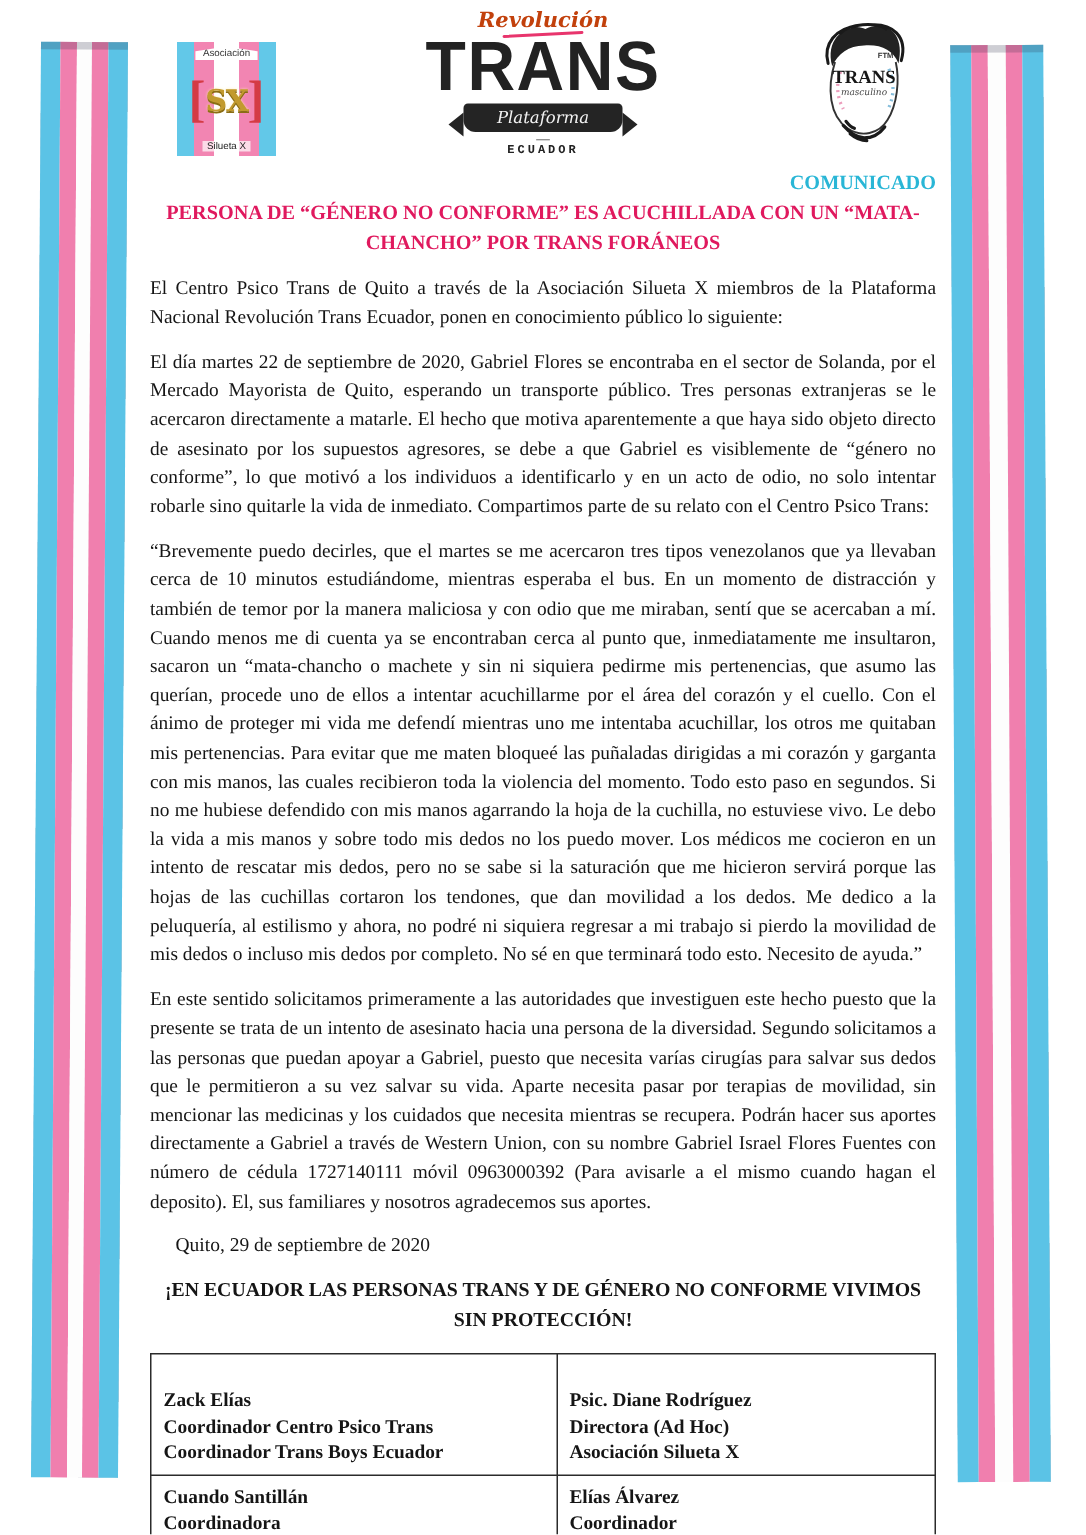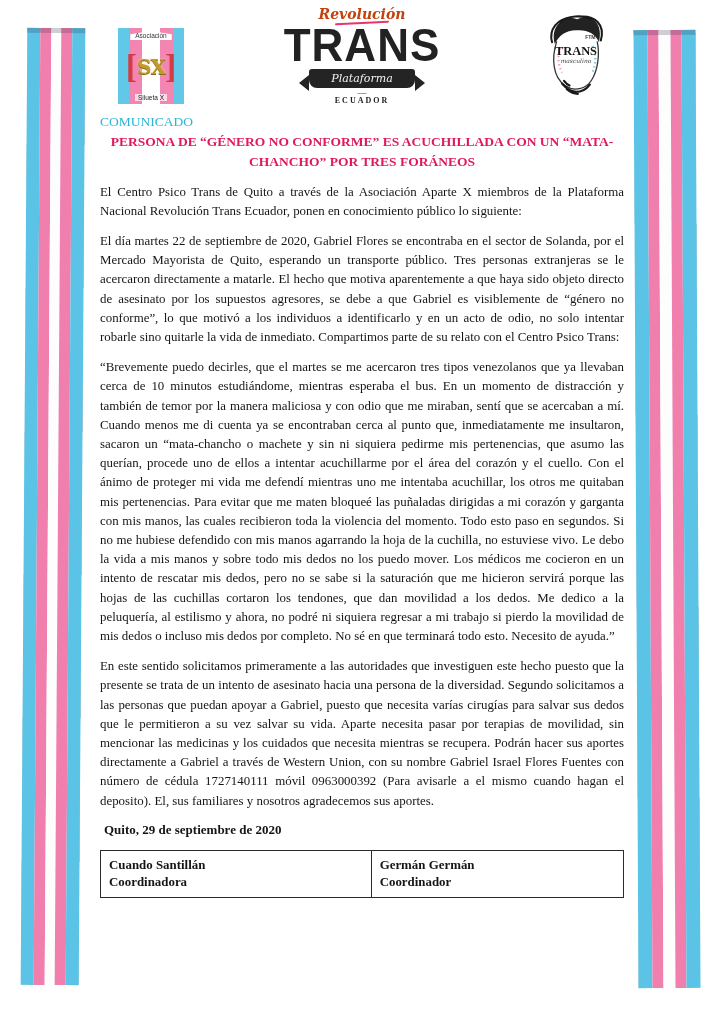--- a/index.html
+++ b/index.html
@@ -36,31 +36,31 @@
   .brand-script{color:#c2410c;font-style:italic;font-weight:bold;font-size:14px;font-family:"DejaVu Serif",serif;}
   .brand-underline{width:54px;height:2px;background:#e8356d;margin:0 auto;border-radius:2px;transform:rotate(-3deg);}
   .brand-main{font-family:"Liberation Sans",sans-serif;font-weight:bold;font-size:44px;line-height:.95;
     letter-spacing:1px;color:#222;transform:scaleY(1.06);}
   .brand-banner{position:relative;margin:3px auto 0;width:106px;height:19px;background:#242424;color:#f3f3f3;
     font-style:italic;font-size:11px;line-height:19px;border-radius:3px 3px 8px 8px;font-family:"DejaVu Serif",serif;}
   .brand-banner::before,.brand-banner::after{content:'';position:absolute;top:6px;border-style:solid;}
   .brand-banner::before{left:-10px;border-width:8px 10px 8px 0;border-color:transparent #242424 transparent transparent;}
   .brand-banner::after{right:-10px;border-width:8px 0 8px 10px;border-color:transparent transparent transparent #242424;}
   .brand-dash{color:#222;font-size:9px;line-height:8px;}
-  .brand-ecuador{font-family:Liberation Serif, serif;font-weight:bold;font-size:8px;letter-spacing:2px;color:#222;}
+  .brand-ecuador{font-family:Liberation Mono, monospace;font-weight:bold;font-size:8px;letter-spacing:2px;color:#222;}
 
   .ftm-logo{position:absolute;right:2px;top:-2px;width:92px;height:94px;}
 
   
-  .kicker{text-align:left;color:#29b6d6;font-weight:normal;font-size:13.5px;margin:2px 0 2px;}
+  .kicker{text-align:right;color:#29b6d6;font-weight:bold;font-size:13.5px;margin:2px 0 2px;}
   .doc-title{text-align:center;color:#e0195e;font-weight:bold;font-size:13.5px;line-height:1.5;margin:0 2px 10px;}
 
   
   .doc-body p{font-size:12.9px;line-height:19.2px;text-align:justify;margin:0 0 11px;}
-  .date-line{font-weight:bold;font-size:13px;margin:2px 4px 12px;}
+  .date-line{font-weight:normal;font-size:13px;margin:2px 17px 12px;}
   .slogan{text-align:center;font-weight:bold;font-size:13.2px;line-height:1.5;margin:0 6px 13px;}
 
   
   .sig-table{width:100%;border-collapse:collapse;table-layout:fixed;}
   .sig-table td{border:1.6px solid #2b2b2b;vertical-align:bottom;padding:6px 8px 5px;
     font-weight:bold;font-size:12.9px;line-height:17.5px;}
   .sig-table tr.r1 td{padding-top:22px;}
   .sig-table td.cl{width:48.5%;}
 </style>
 </head>
@@ -113,42 +113,55 @@
         <path d="M35,79 q7,8 15,9 q9,0 15,-8 M40,85 q6,5 12,5 M37,76 q3,4 6,5" fill="none" stroke="#1a1a1a" stroke-width="2.4" stroke-linecap="round"></path>
         <path d="M33,40 q-5,14 2,27" stroke="#ec9dbc" stroke-width="2.4" stroke-dasharray="1.5,3" fill="none"></path>
         <path d="M68,38 q6,14 0,28" stroke="#84bddb" stroke-width="2.4" stroke-dasharray="1.5,3" fill="none"></path>
         <text x="60" y="30" font-family="Liberation Sans, sans-serif" font-size="5.5" font-weight="bold" fill="#333">FTM</text>
         <text x="50" y="48" text-anchor="middle" font-family="Liberation Serif, serif" font-size="13.5" font-weight="bold" fill="#161616">TRANS</text>
         <text x="50" y="57" text-anchor="middle" font-family="DejaVu Serif, serif" font-style="italic" font-size="6.5" fill="#444">masculino</text>
       </svg>
     </div>
 
     <div class="kicker">COMUNICADO</div>
-    <div class="doc-title">PERSONA DE “GÉNERO NO CONFORME” ES ACUCHILLADA CON UN “MATA-CHANCHO” POR TRES FORÁNEOS</div>
+    <div class="doc-title">PERSONA DE “GÉNERO NO CONFORME” ES ACUCHILLADA CON UN “MATA-CHANCHO” POR TRANS FORÁNEOS</div>
 
     <div class="doc-body">
-      <p>El Centro Psico Trans de Quito a través de la Asociación Aparte X miembros de la Plataforma Nacional Revolución Trans Ecuador, ponen en conocimiento público lo siguiente:</p>
+      <p>El Centro Psico Trans de Quito a través de la Asociación Silueta X miembros de la Plataforma Nacional Revolución Trans Ecuador, ponen en conocimiento público lo siguiente:</p>
       <p>El día martes 22 de septiembre de 2020, Gabriel Flores se encontraba en el sector de Solanda, por el Mercado Mayorista de Quito, esperando un transporte público. Tres personas extranjeras se le acercaron directamente a matarle. El hecho que motiva aparentemente a que haya sido objeto directo de asesinato por los supuestos agresores, se debe a que Gabriel es visiblemente de “género no conforme”, lo que motivó a los individuos a identificarlo y en un acto de odio, no solo intentar robarle sino quitarle la vida de inmediato. Compartimos parte de su relato con el Centro Psico Trans:</p>
       <p>“Brevemente puedo decirles, que el martes se me acercaron tres tipos venezolanos que ya llevaban cerca de 10 minutos estudiándome, mientras esperaba el bus. En un momento de distracción y también de temor por la manera maliciosa y con odio que me miraban, sentí que se acercaban a mí. Cuando menos me di cuenta ya se encontraban cerca al punto que, inmediatamente me insultaron, sacaron un “mata-chancho o machete y sin ni siquiera pedirme mis pertenencias, que asumo las querían, procede uno de ellos a intentar acuchillarme por el área del corazón y el cuello. Con el ánimo de proteger mi vida me defendí mientras uno me intentaba acuchillar, los otros me quitaban mis pertenencias. Para evitar que me maten bloqueé las puñaladas dirigidas a mi corazón y garganta con mis manos, las cuales recibieron toda la violencia del momento. Todo esto paso en segundos. Si no me hubiese defendido con mis manos agarrando la hoja de la cuchilla, no estuviese vivo. Le debo la vida a mis manos y sobre todo mis dedos no los puedo mover. Los médicos me cocieron en un intento de rescatar mis dedos, pero no se sabe si la saturación que me hicieron servirá porque las hojas de las cuchillas cortaron los tendones, que dan movilidad a los dedos. Me dedico a la peluquería, al estilismo y ahora, no podré ni siquiera regresar a mi trabajo si pierdo la movilidad de mis dedos o incluso mis dedos por completo. No sé en que terminará todo esto. Necesito de ayuda.”</p>
       <p>En este sentido solicitamos primeramente a las autoridades que investiguen este hecho puesto que la presente se trata de un intento de asesinato hacia una persona de la diversidad. Segundo solicitamos a las personas que puedan apoyar a Gabriel, puesto que necesita varías cirugías para salvar sus dedos que le permitieron a su vez salvar su vida. Aparte necesita pasar por terapias de movilidad, sin mencionar las medicinas y los cuidados que necesita mientras se recupera. Podrán hacer sus aportes directamente a Gabriel a través de Western Union, con su nombre Gabriel Israel Flores Fuentes con número de cédula 1727140111 móvil 0963000392 (Para avisarle a el mismo cuando hagan el deposito). El, sus familiares y nosotros agradecemos sus aportes.</p>
     </div>
 
     <div class="date-line">Quito, 29 de septiembre de 2020</div>
 
+    <div class="slogan">¡EN ECUADOR LAS PERSONAS TRANS Y DE GÉNERO NO CONFORME VIVIMOS SIN PROTECCIÓN!</div>
 
     <table class="sig-table">
       <tbody>
+        <tr class="r1">
+          <td class="cl">
+            <div>Zack Elías</div>
+            <div>Coordinador Centro Psico Trans</div>
+            <div>Coordinador Trans Boys Ecuador</div>
+          </td>
+          <td>
+            <div>Psic. Diane Rodríguez</div>
+            <div>Directora (Ad Hoc)</div>
+            <div>Asociación Silueta X</div>
+          </td>
+        </tr>
         <tr class="r2">
           <td class="cl">
             <div>Cuando Santillán</div>
             <div>Coordinadora</div>
 
           </td>
           <td>
-            <div>Germán Germán</div>
+            <div>Elías Álvarez</div>
             <div>Coordinador</div>
 
           </td>
         </tr>
       </tbody>
     </table>
 
   </div>
 </div>
 

